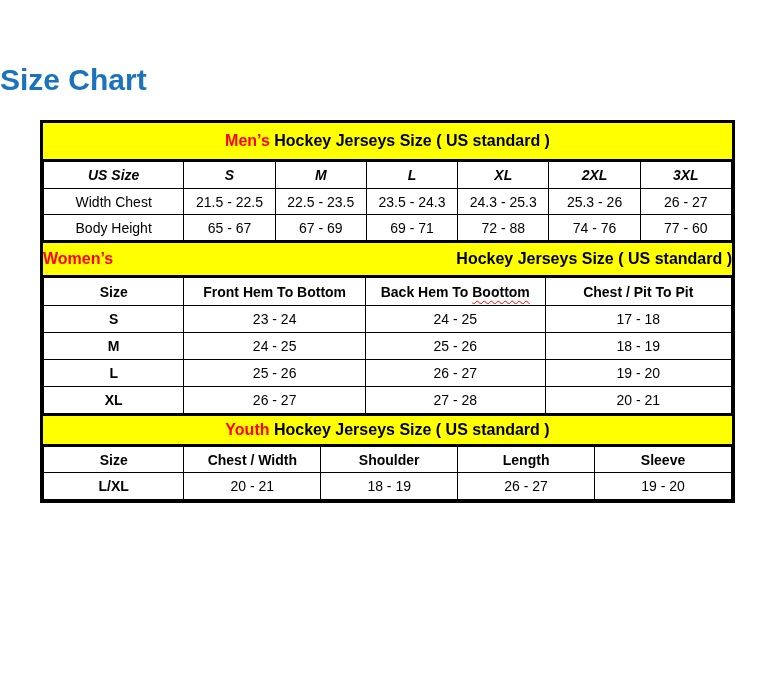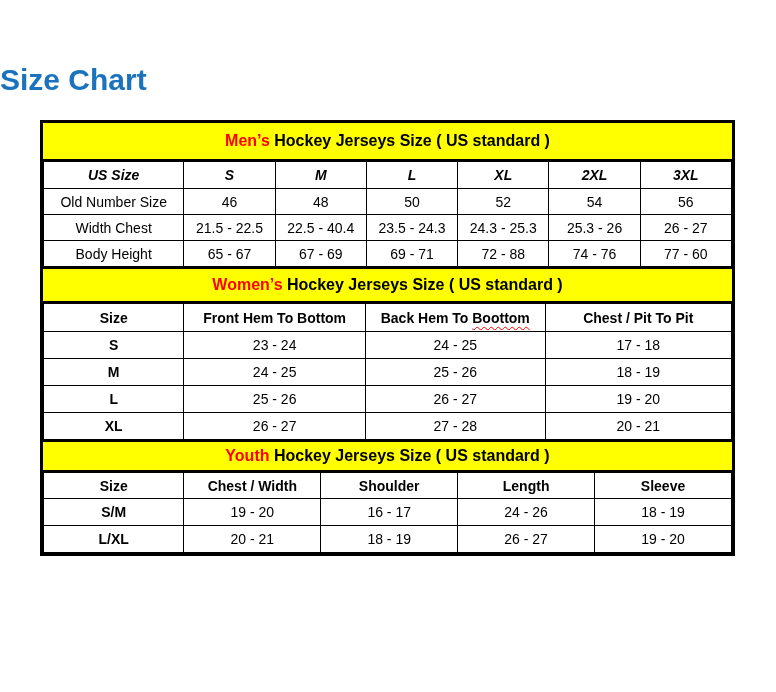--- a/index.html
+++ b/index.html
@@ -30,21 +30,21 @@
     align-items: center;
     justify-content: center;
     font-size: 16px;
     font-weight: bold;
     color: #000000;
     border-bottom: 2px solid #000000;
     white-space: pre;
   }
   .band.band-mid { border-top: 2px solid #000000; }
   .band-mens   { height: 38px; }
-  .band-womens { height: 36px; }
+  .band-womens { height: 36px; justify-content: space-between; }
   .band-youth  { height: 32px; }
   .band .red { color: #ff0000; }
 
   table.tbl {
     width: 100%;
     border-collapse: collapse;
     table-layout: fixed;
   }
   table.tbl th, table.tbl td {
     border: 1px solid #000000;
@@ -111,32 +111,23 @@
           <th>S</th>
           <th>M</th>
           <th>L</th>
           <th>XL</th>
           <th>2XL</th>
           <th>3XL</th>
         </tr>
       </thead>
       <tbody>
         <tr>
-          <td>Old Number Size</td>
-          <td>46</td>
-          <td>48</td>
-          <td>50</td>
-          <td>52</td>
-          <td>54</td>
-          <td>56</td>
-        </tr>
-        <tr>
           <td>Width Chest</td>
           <td>21.5 - 22.5</td>
-          <td>22.5 - 40.4</td>
+          <td>22.5 - 23.5</td>
           <td>23.5 - 24.3</td>
           <td>24.3 - 25.3</td>
           <td>25.3 - 26</td>
           <td>26 - 27</td>
         </tr>
         <tr>
           <td>Body Height</td>
           <td>65 - 67</td>
           <td>67 - 69</td>
           <td>69 - 71</td>
@@ -206,27 +197,20 @@
         <tr>
           <th>Size</th>
           <th>Chest / Width</th>
           <th>Shoulder</th>
           <th>Length</th>
           <th>Sleeve</th>
         </tr>
       </thead>
       <tbody>
         <tr>
-          <td>S/M</td>
-          <td>19 - 20</td>
-          <td>16 - 17</td>
-          <td>24 - 26</td>
-          <td>18 - 19</td>
-        </tr>
-        <tr>
           <td>L/XL</td>
           <td>20 - 21</td>
           <td>18 - 19</td>
           <td>26 - 27</td>
           <td>19 - 20</td>
         </tr>
       </tbody>
     </table>
 
 </div>

